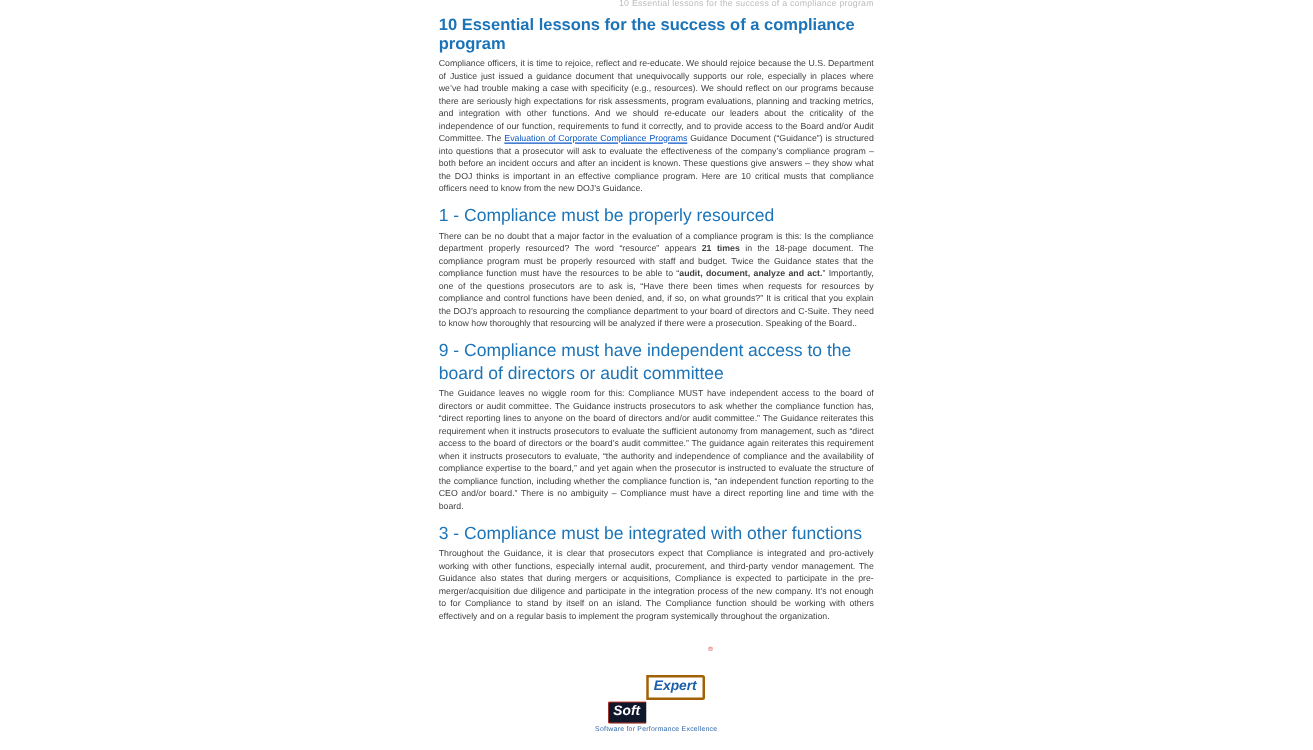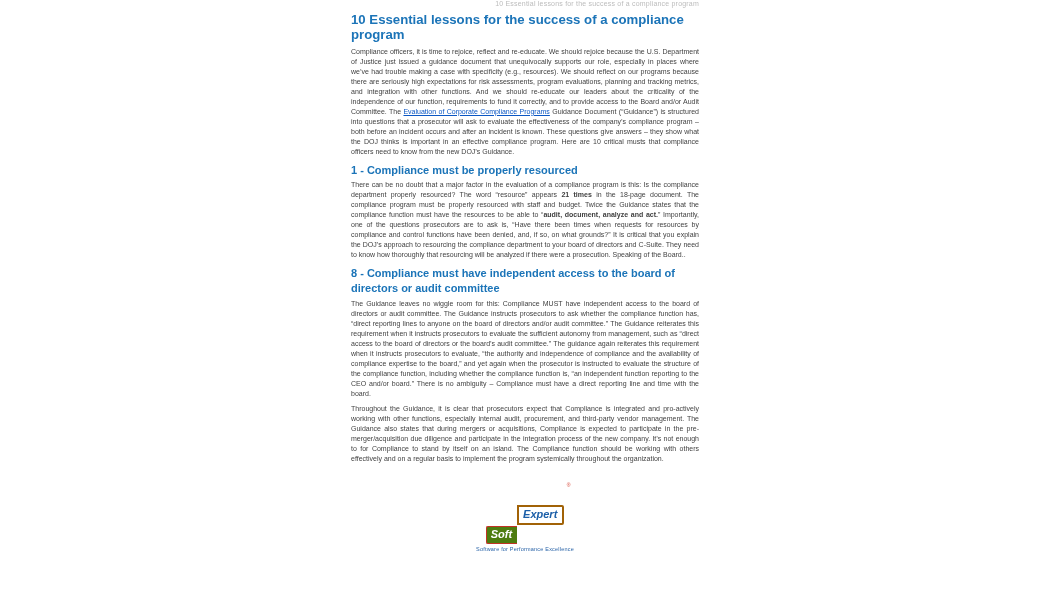--- a/index.html
+++ b/index.html
@@ -22,22 +22,22 @@
   }
   .title {
     margin: 0 0 4px 0;
     font-size: 13.2px;
     font-weight: bold;
     color: #1b74b8;
     line-height: 1.16;
   }
   h2.section-heading {
     margin: 6px 0 3px 0;
-    font-size: 11px;
-    font-weight: bold;
+    font-size: 14px;
+    font-weight: normal;
     color: #1b74b8;
     line-height: 1.35;
   }
   p.body {
     margin: 0 0 5px 0;
     font-size: 7px;
     line-height: 10px;
     color: #3f3f3f;
     text-align: justify;
   }
@@ -60,21 +60,21 @@
   .logo .soft, .logo .expert {
     display: inline-block;
     font-style: italic;
     font-weight: bold;
     font-size: 11px;
     line-height: 13px;
     padding: 1px 5px 2px 4px;
     vertical-align: middle;
   }
   .logo .soft {
-    background: #4d7c0f;
+    background: #0f172a;
     color: #ffffff;
     border: 1px solid #c23325;
     border-right: none;
     border-radius: 2px 0 0 2px;
     margin-top: 40px;
   }
   .logo .expert {
     background: #ffffff;
     color: #1c5fa8;
     border: 2px solid #a16207;
@@ -102,23 +102,24 @@
 
     <div class="running-header">10 Essential lessons for the success of a compliance program</div>
 
     <h1 class="title">10 Essential lessons for the success of a compliance program</h1>
 
     <p class="body"><span>Compliance officers, it is time to rejoice, reflect and re-educate.  We should rejoice because the U.S. Department of Justice just issued a guidance document that unequivocally supports our role, especially in places where we’ve had trouble making a case with specificity (e.g., resources).  We should reflect on our programs because there are seriously high expectations for risk assessments, program evaluations, planning and tracking metrics, and integration with other functions.  And we should re-educate our leaders about the criticality of the independence of our function, requirements to fund it correctly, and to provide access to the Board and/or Audit Committee. The </span><a class="link" href="#">Evaluation of Corporate Compliance Programs</a><span> Guidance Document (“Guidance”) is structured into questions that a prosecutor will ask to evaluate the effectiveness of the company’s compliance program – both before an incident occurs and after an incident is known.  These questions give answers – they show what the DOJ thinks is important in an effective compliance program.  Here are 10 critical musts that compliance officers need to know from the new DOJ’s Guidance.</span></p>
 
     <h2 class="section-heading">1 - Compliance must be properly resourced</h2>
     <p class="body"><span>There can be no doubt that a major factor in the evaluation of a compliance program is this: Is the compliance department properly resourced?  The word “resource” appears </span><span class="b">21 times</span><span> in the 18-page document.  The compliance program must be properly resourced with staff and budget.  Twice the Guidance states that the compliance function must have the resources to be able to “</span><span class="b">audit, document, analyze and act.</span><span>”  Importantly, one of the questions prosecutors are to ask is, “Have there been times when requests for resources by compliance and control functions have been denied, and, if so, on what grounds?”  It is critical that you explain the DOJ’s approach to resourcing the compliance department to your board of directors and C-Suite.  They need to know how thoroughly that resourcing will be analyzed if there were a prosecution.  Speaking of the Board..</span></p>
 
-    <h2 class="section-heading">8 - Compliance must have independent access to the board of directors or audit committee</h2>
+    <h2 class="section-heading">9 - Compliance must have independent access to the board of directors or audit committee</h2>
     <p class="body"><span>The Guidance leaves no wiggle room for this: Compliance MUST have independent access to the board of directors or audit committee.  The Guidance instructs prosecutors to ask whether the compliance function has, “direct reporting lines to anyone on the board of directors and/or audit committee.”  The Guidance reiterates this requirement when it instructs prosecutors to evaluate the sufficient autonomy from management, such as “direct access to the board of directors or the board’s audit committee.”  The guidance again reiterates this requirement when it instructs prosecutors to evaluate, “the authority and independence of compliance and the availability of compliance expertise to the board,” and yet again when the prosecutor is instructed to evaluate the structure of the compliance function, including whether the compliance function is, “an independent function reporting to the CEO and/or board.”  There is no ambiguity – Compliance must have a direct reporting line and time with the board.</span></p>
 
+    <h2 class="section-heading">3 - Compliance must be integrated with other functions</h2>
     <p class="body"><span>Throughout the Guidance, it is clear that prosecutors expect that Compliance is integrated and pro-actively working with other functions, especially internal audit, procurement, and third-party vendor management.   The Guidance also states that during mergers or acquisitions, Compliance is expected to participate in the pre-merger/acquisition due diligence and participate in the integration process of the new company. It’s not enough to for Compliance to stand by itself on an island.  The Compliance function should be working with others effectively and on a regular basis to implement the program systemically throughout the organization.</span></p>
 
     <div class="footer">
       <div class="logo">
         <span class="soft">Soft</span><span class="expert">Expert</span>
         <span class="reg">®</span>
       </div>
       <div class="tagline">Software for Performance Excellence</div>
     </div>
 

